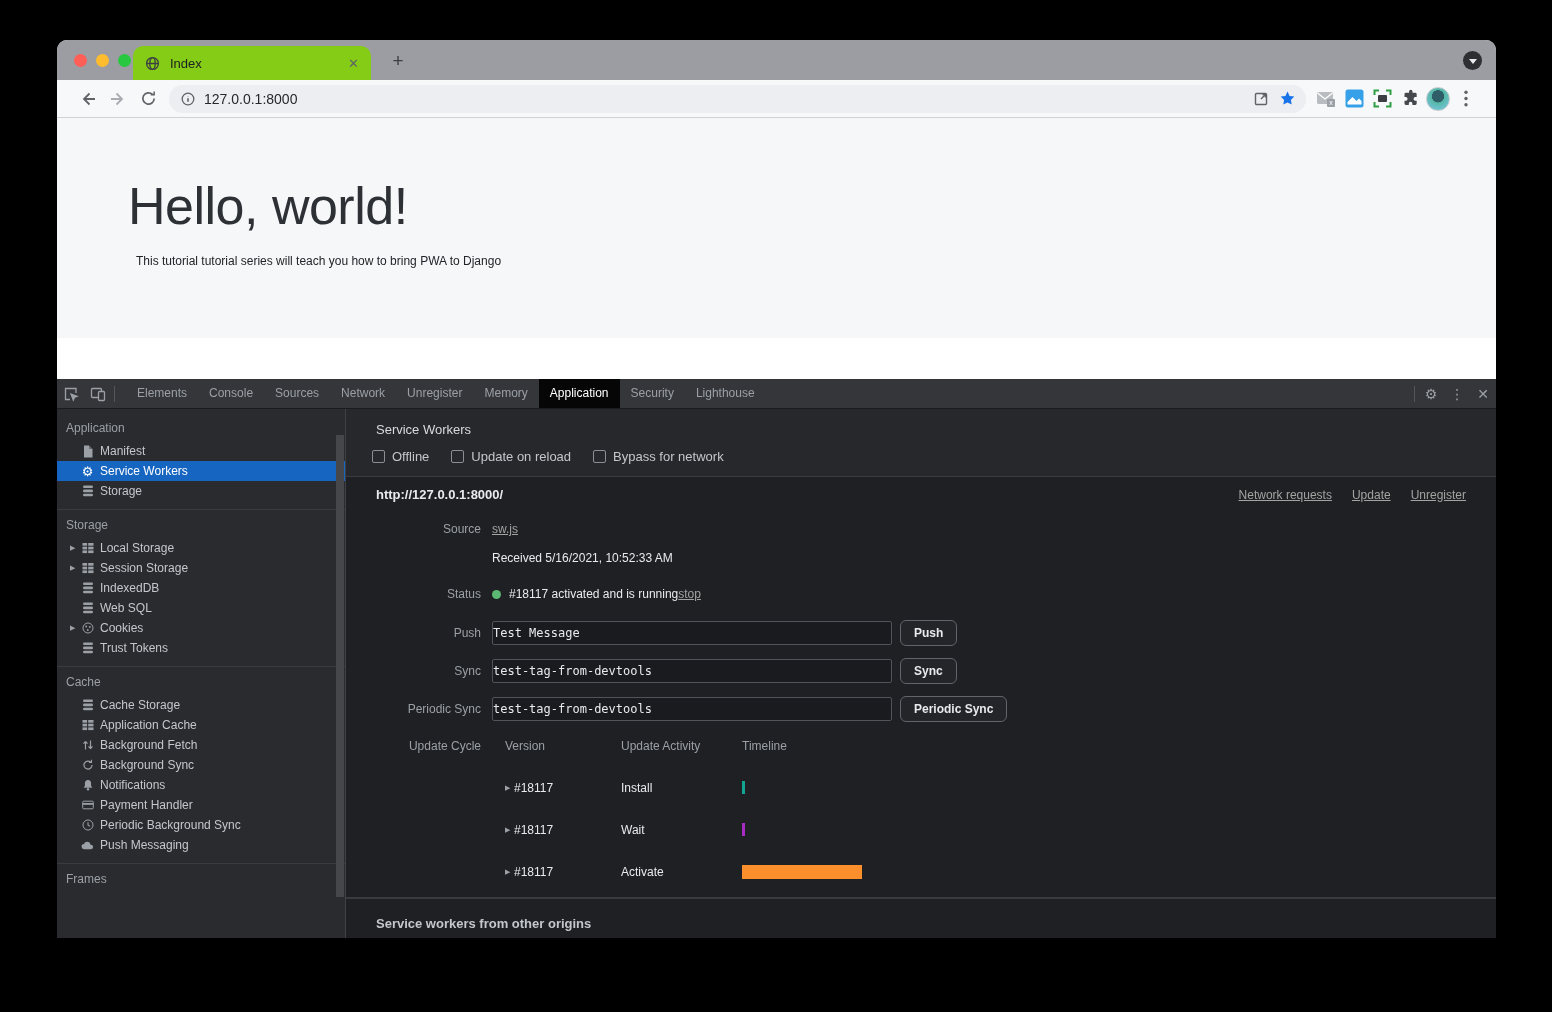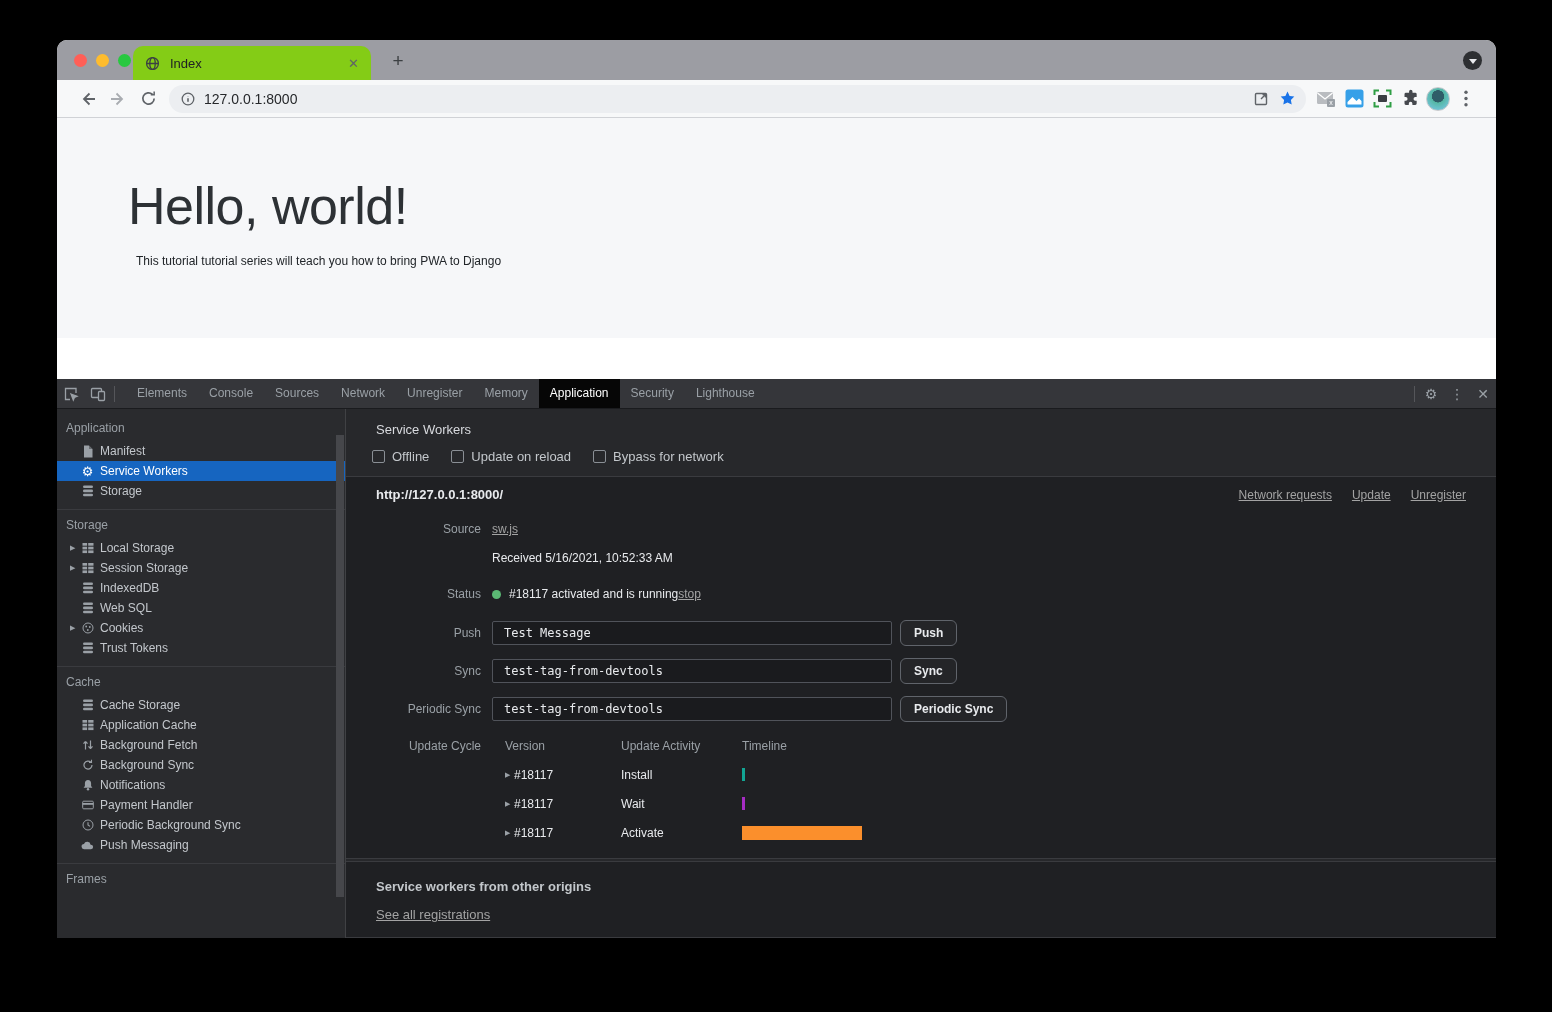--- a/index.html
+++ b/index.html
@@ -74,28 +74,28 @@
   .reg{padding:10px 30px 18px 30px;}
   .reg-head{display:flex;align-items:center;}
   .reg-origin{font-weight:bold;font-size:13px;color:#e8eaed;}
   .reg-links{margin-left:auto;display:flex;gap:20px;}
   a.dlink{color:#a3a3a3;text-decoration:underline;font-size:12px;cursor:pointer;}
   .f-row{display:flex;align-items:center;}
   .f-label{width:105px;text-align:right;color:#9aa0a6;flex:none;}
   .f-val{margin-left:11px;display:flex;align-items:center;min-width:0;}
   .dot{width:9px;height:9px;border-radius:50%;background:#5bb974;margin-right:8px;flex:none;}
   .swinput{width:400px;height:24px;box-sizing:border-box;background:#1a1b1e;border:1px solid #50535a;
-    border-radius:2px;color:#e8eaed;font-family:"DejaVu Sans Mono",monospace;font-size:12px;padding:0 11px;}
+    border-radius:2px;color:#e8eaed;font-family:"DejaVu Sans Mono",monospace;font-size:12px;padding:0 0;}
   .swbtn{margin-left:8px;height:26px;padding:0 13px;background:#242528;border:1px solid #60646b;
     border-radius:6px;color:#e8eaed;font-weight:bold;font-size:12px;font-family:"Liberation Sans",sans-serif;}
   .uc-table{margin-left:13px;}
   .uc-headrow{display:flex;color:#9aa0a6;}
   .uc-c1{width:116px;flex:none;display:flex;align-items:center;}
   .uc-c2{width:121px;flex:none;}
-  .uc-row{display:flex;margin-top:15px;align-items:flex-start;}
+  .uc-row{display:flex;margin-top:28px;align-items:flex-start;}
   .uc-arrow{font-size:7px;color:#9aa0a6;width:9px;flex:none;}
   .marker{display:inline-block;height:13px;}
   .gapband{height:10px;background:#27282b;border-top:1px solid #3a3b3f;}
   .origins{background:#1f2023;border-top:1px solid #3a3b3f;border-bottom:1px solid #3a3b3f;
     padding:17px 30px 15px 30px;}
   .origins .o-title{font-weight:bold;font-size:13px;color:#c3c7cb;}
   .origins a{display:inline-block;margin-top:13px;font-size:13px;}
   svg{display:block;}
 </style>
 </head>

